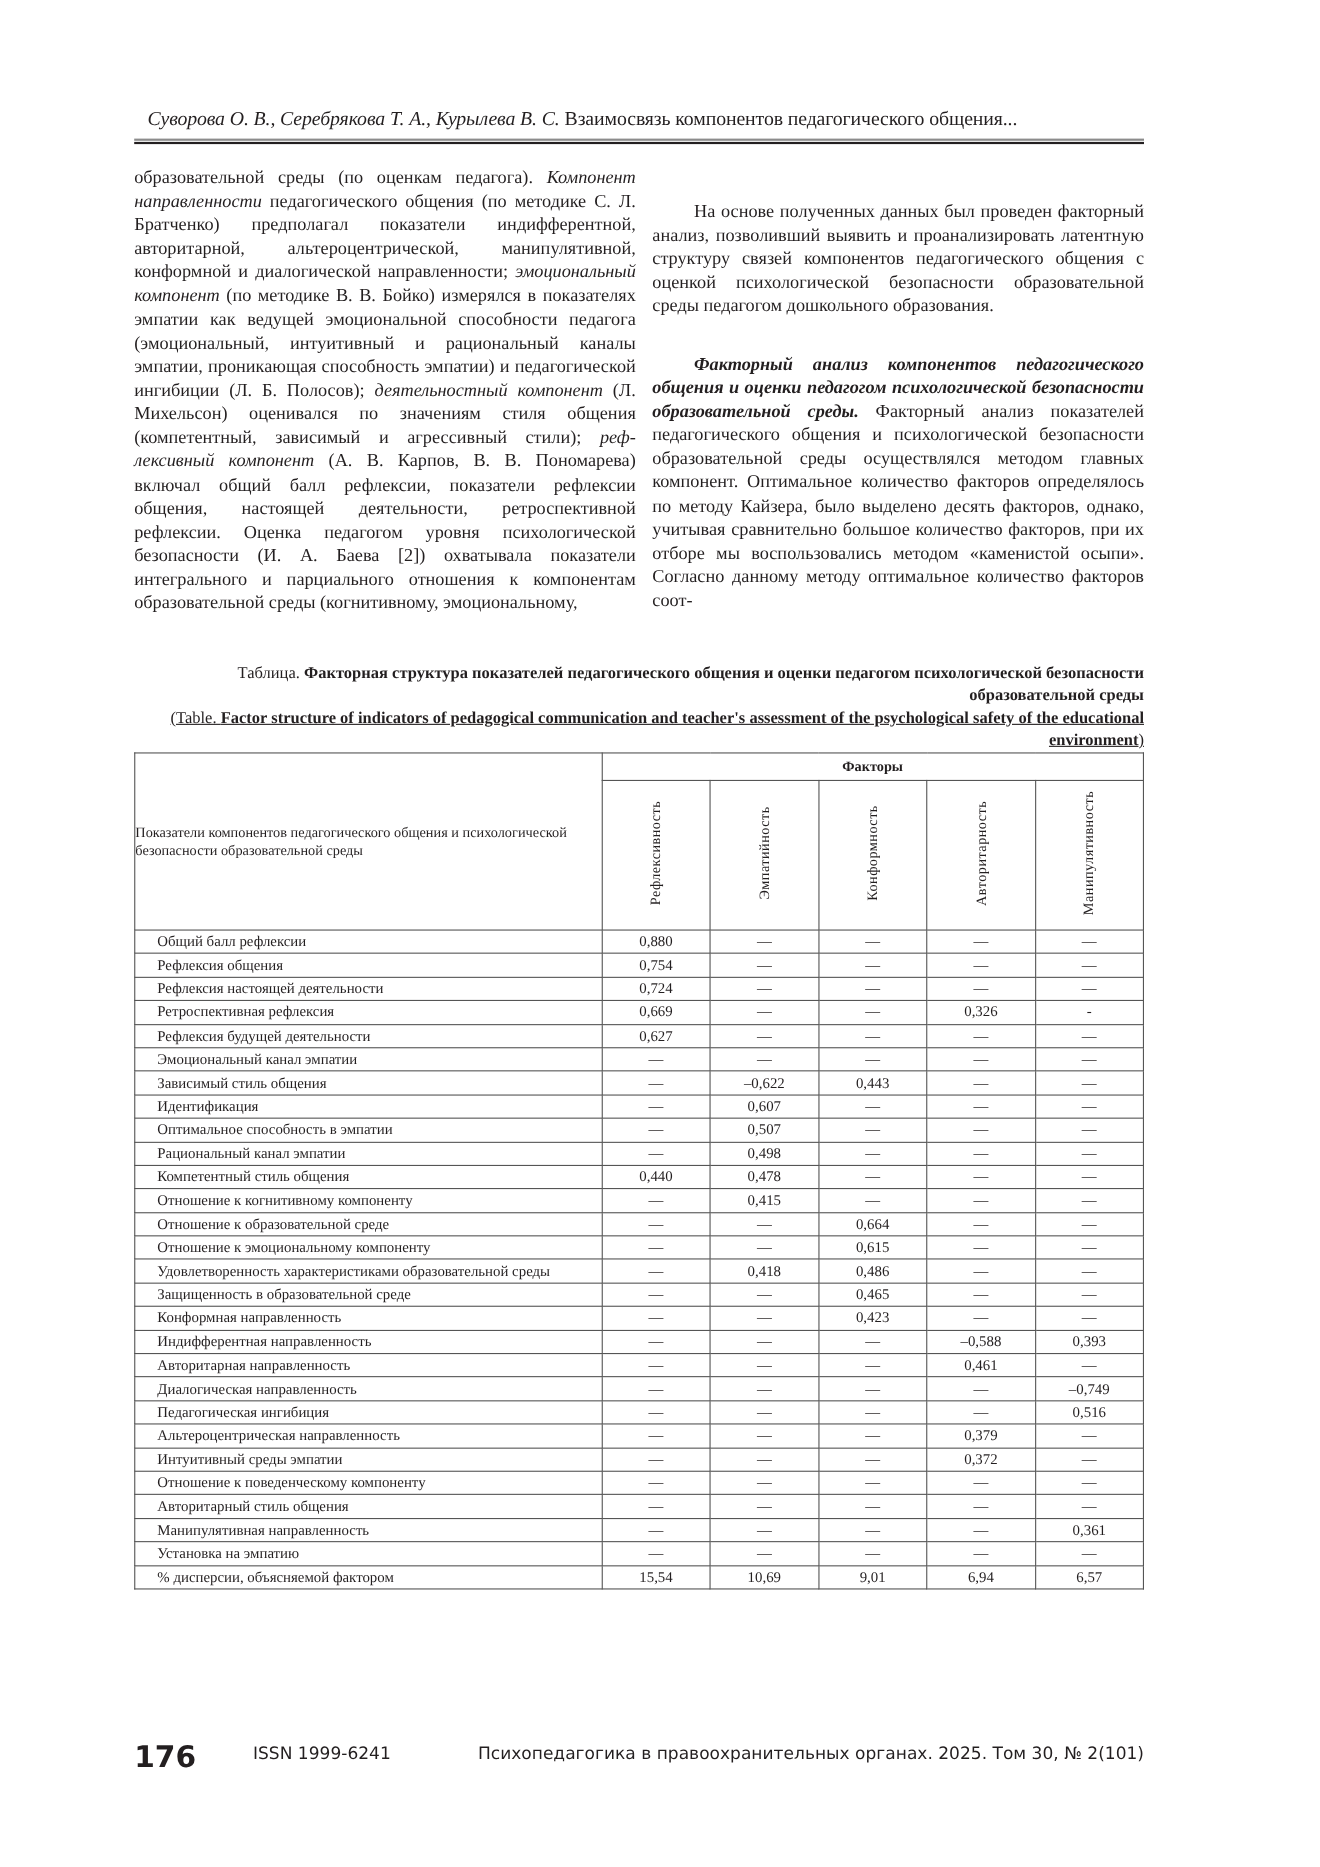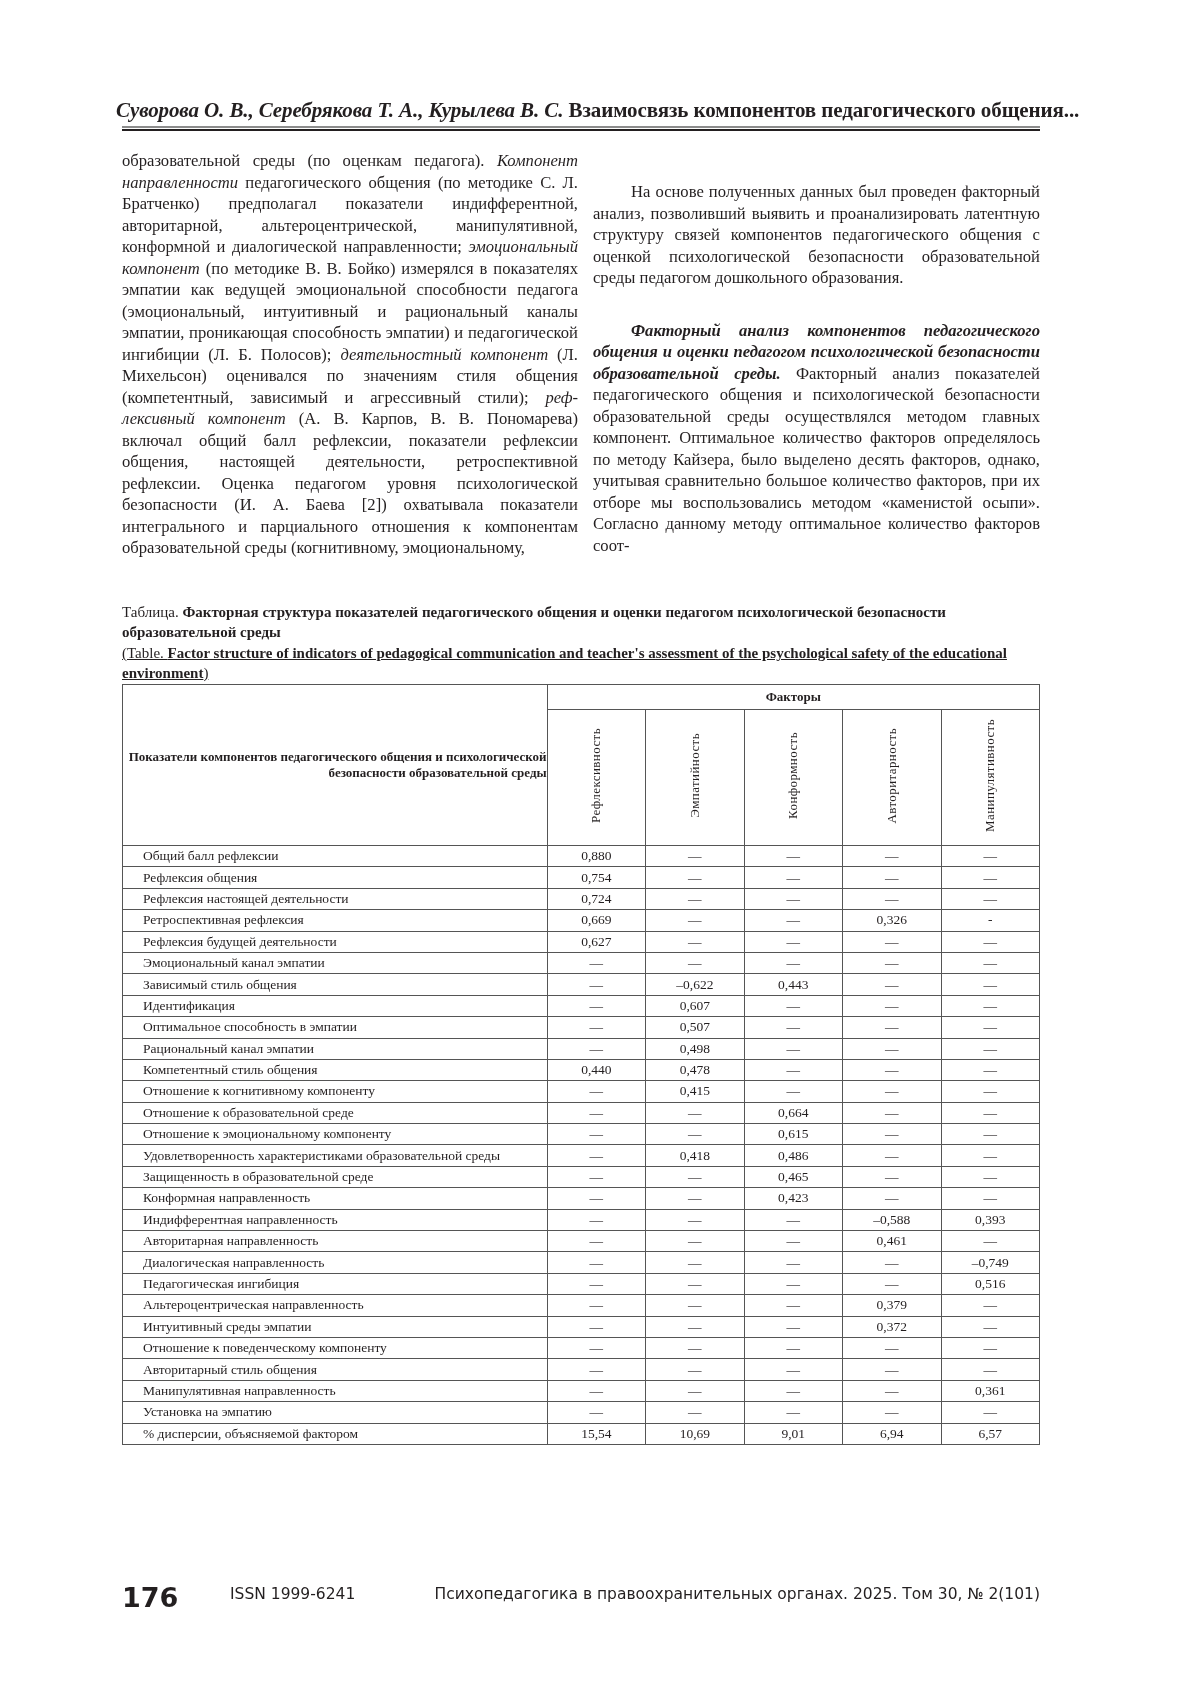--- a/index.html
+++ b/index.html
@@ -1,47 +1,47 @@
 <!DOCTYPE html>
 <html><head>
 <meta charset="utf-8">
 <style>
   html, body { margin: 0; padding: 0; background: #ffffff; }
   body {
     width: 1200px; height: 1697px; position: relative; overflow: hidden;
     font-family: "Liberation Serif", "DejaVu Serif", serif; color: #231f20;
   }
   .running-head {
-    position: absolute; left: 116px; top: 98px; width: 918px;
-    font-size: 21px; font-weight: bold; white-space: nowrap; letter-spacing: -0.1px;
+    position: absolute; left: 134px; top: 98px; width: 918px;
+    font-size: 18px; font-weight: normal; white-space: nowrap; letter-spacing: -0.1px;
   }
   .running-head .authors { font-style: italic; }
   .head-rule-1 { position: absolute; left: 122px; top: 126px; width: 918px; height: 2px; background: #8c8c8c; }
   .head-rule-2 { position: absolute; left: 122px; top: 129px; width: 918px; height: 2px; background: #231f20; }
 
   .col { position: absolute; top: 150px; width: 456px; font-size: 16.6px; line-height: 21.5px; text-align: justify; }
   .col.left { left: 122px; }
   .col.right { left: 593px; width: 447px; }
   .col p { margin: 0; }
   .col p.indent { text-indent: 38px; margin-top: 31px; }
   .col .it { font-style: italic; }
   .col .bi { font-style: italic; font-weight: bold; }
 
-  .caption { position: absolute; left: 122px; width: 918px; text-align: left; font-size: 15px; line-height: 20px; }
+  .caption { position: absolute; left: 122px; width: 918px; text-align: right; font-size: 15px; line-height: 20px; }
   .caption .b { font-weight: bold; }
   .cap-ru { top: 602px; }
   .cap-en { top: 643px; text-decoration: underline; }
 
   table.factors {
     position: absolute; left: 122px; top: 684px; width: 918px;
     border-collapse: collapse; font-size: 13.5px; border: 1.5px solid #3a3a3a;
   }
   table.factors th, table.factors td { border: 1px solid #555; padding: 0; }
   table.factors .h-main { height: 24px; font-weight: bold; text-align: center; font-size: 13px; }
-  table.factors .h-indicators { width: 424px; text-align: right; font-weight: bold; font-size: 13px; line-height: 16px; vertical-align: middle; margin-left: 24px; }
+  table.factors .h-indicators { width: 424px; text-align: left; font-weight: normal; font-size: 13px; line-height: 16px; vertical-align: middle; margin-left: 24px; }
   table.factors .h-factor { height: 135px; width: 98px; vertical-align: middle; text-align: center; }
   .vtext {
     display: inline-block; writing-mode: vertical-rl; transform: rotate(180deg);
     font-weight: normal; font-size: 13px; white-space: nowrap; letter-spacing: 0.4px;
   }
   table.factors td { height: 20.4px; line-height: 18px; }
   table.factors td.label { padding-left: 20px; text-align: left; white-space: nowrap; }
   table.factors td.val { text-align: center; }
 
   .footer { position: absolute; top: 1582px; left: 122px; width: 918px; font-family: "DejaVu Sans", sans-serif; }

